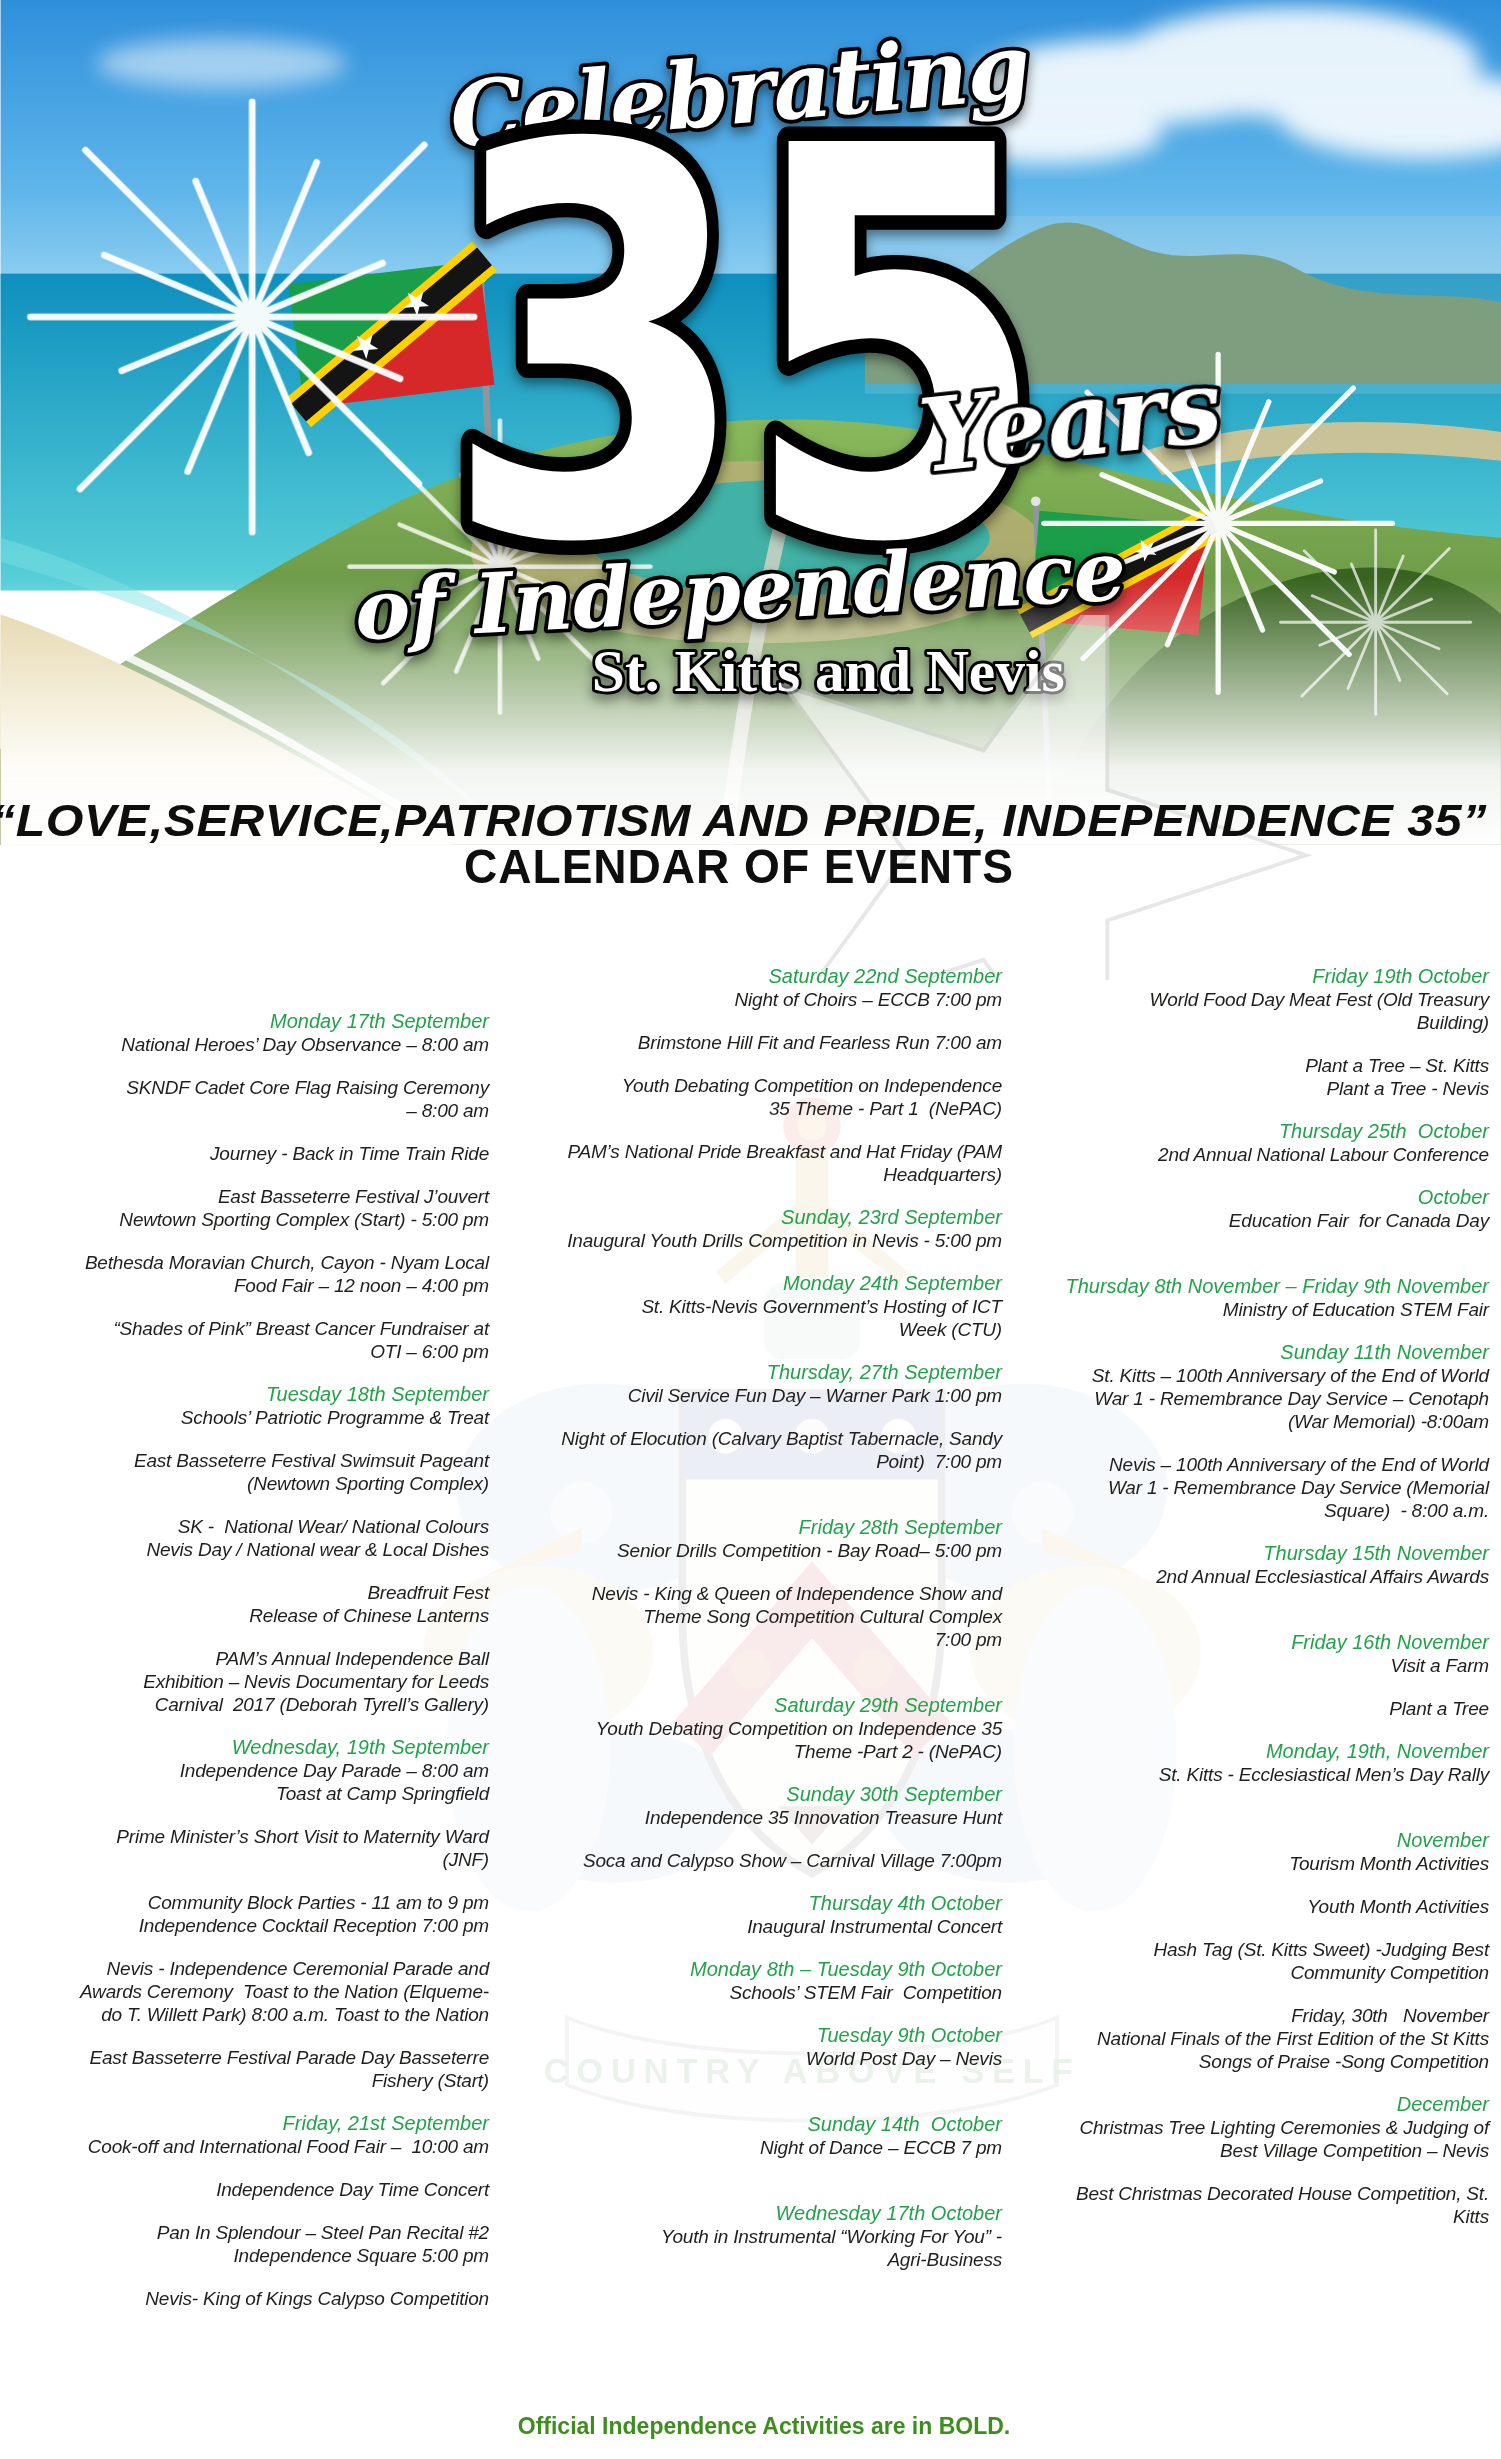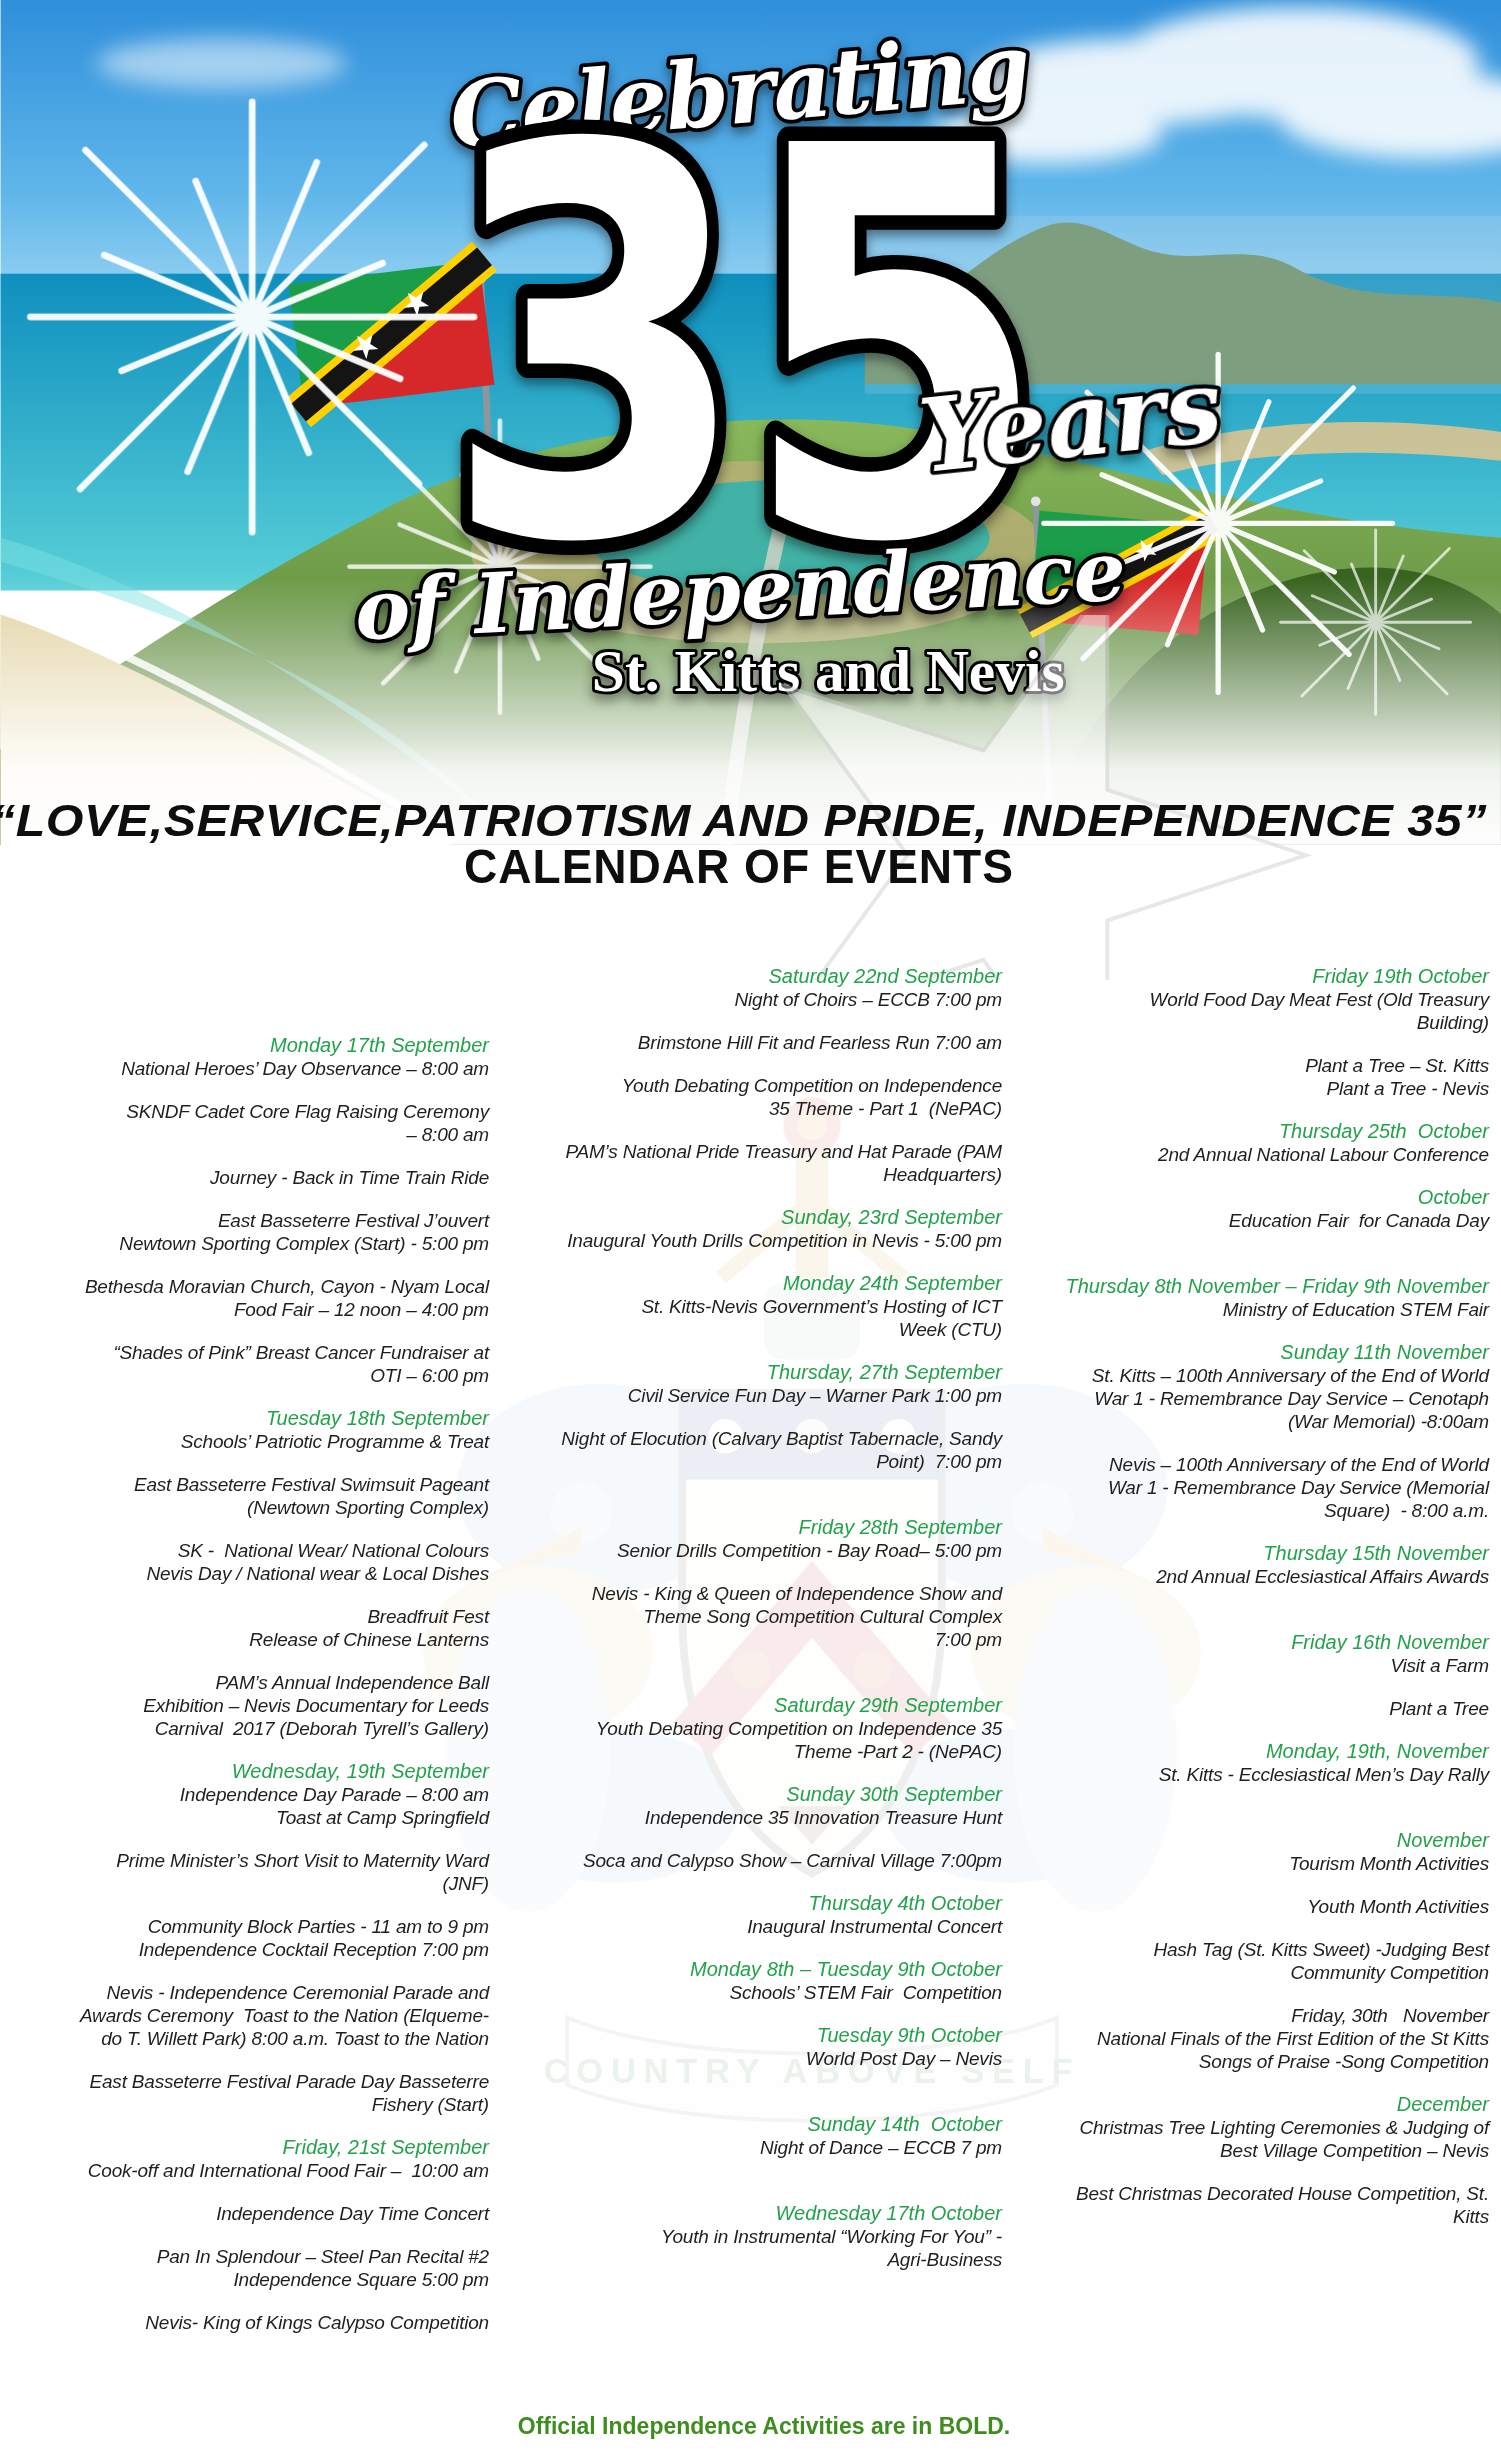--- a/index.html
+++ b/index.html
@@ -16,21 +16,21 @@
   .star-wm{position:absolute;left:653px;top:615px;opacity:.5;}
   .coa-wm{position:absolute;left:394px;top:1076px;opacity:.09;}
   
   .headline{position:absolute;left:16px;top:799px;width:1446px;text-align:center;color:#0e0e0e;}
   .quote{font-style:italic;font-weight:bold;font-size:44px;line-height:44px;letter-spacing:0.5px;
          transform:scaleX(1.1);transform-origin:50% 50%;white-space:nowrap;}
   .subline{font-weight:bold;font-size:48px;line-height:48px;letter-spacing:1px;
            transform:scaleX(0.96);transform-origin:50% 50%;}
   
   .col{position:absolute;}
-  .col-0{left:22px;top:1010px;width:467px;margin-top:24px;}
+  .col-0{left:22px;top:1010px;width:467px;}
   .col-1{left:522px;top:965px;width:480px;}
   .col-2{left:1036px;top:965px;width:453px;}
   .block{margin:0 0 20px 0;text-align:right;}
   .block.gap-large{margin-bottom:43px;}
   .bheading{font-style:italic;font-size:20px;line-height:23px;color:#23a24b;white-space:pre;}
   .blines .line{font-style:italic;font-size:19px;line-height:23px;color:#1f1f1d;
                 letter-spacing:-0.2px;white-space:pre;}
   
   .footer{position:absolute;left:0;top:2413px;width:1502px;text-align:center;
           font-weight:bold;font-size:23px;color:#3e8e1e;padding-left:13px;}
@@ -373,21 +373,21 @@
 
       <div class="blines">
           <div class="line">Youth Debating Competition on Independence</div>
           <div class="line">35 Theme - Part 1  (NePAC)</div>
         </div>
     </div>
 
     <div class="block">
 
       <div class="blines">
-          <div class="line">PAM’s National Pride Treasury and Hat Parade (PAM</div>
+          <div class="line">PAM’s National Pride Breakfast and Hat Friday (PAM</div>
           <div class="line">Headquarters)</div>
         </div>
     </div>
 
     <div class="block">
       <div class="bheading">Sunday, 23rd September</div>
       <div class="blines">
           <div class="line">Inaugural Youth Drills Competition in Nevis - 5:00 pm</div>
         </div>
     </div>

